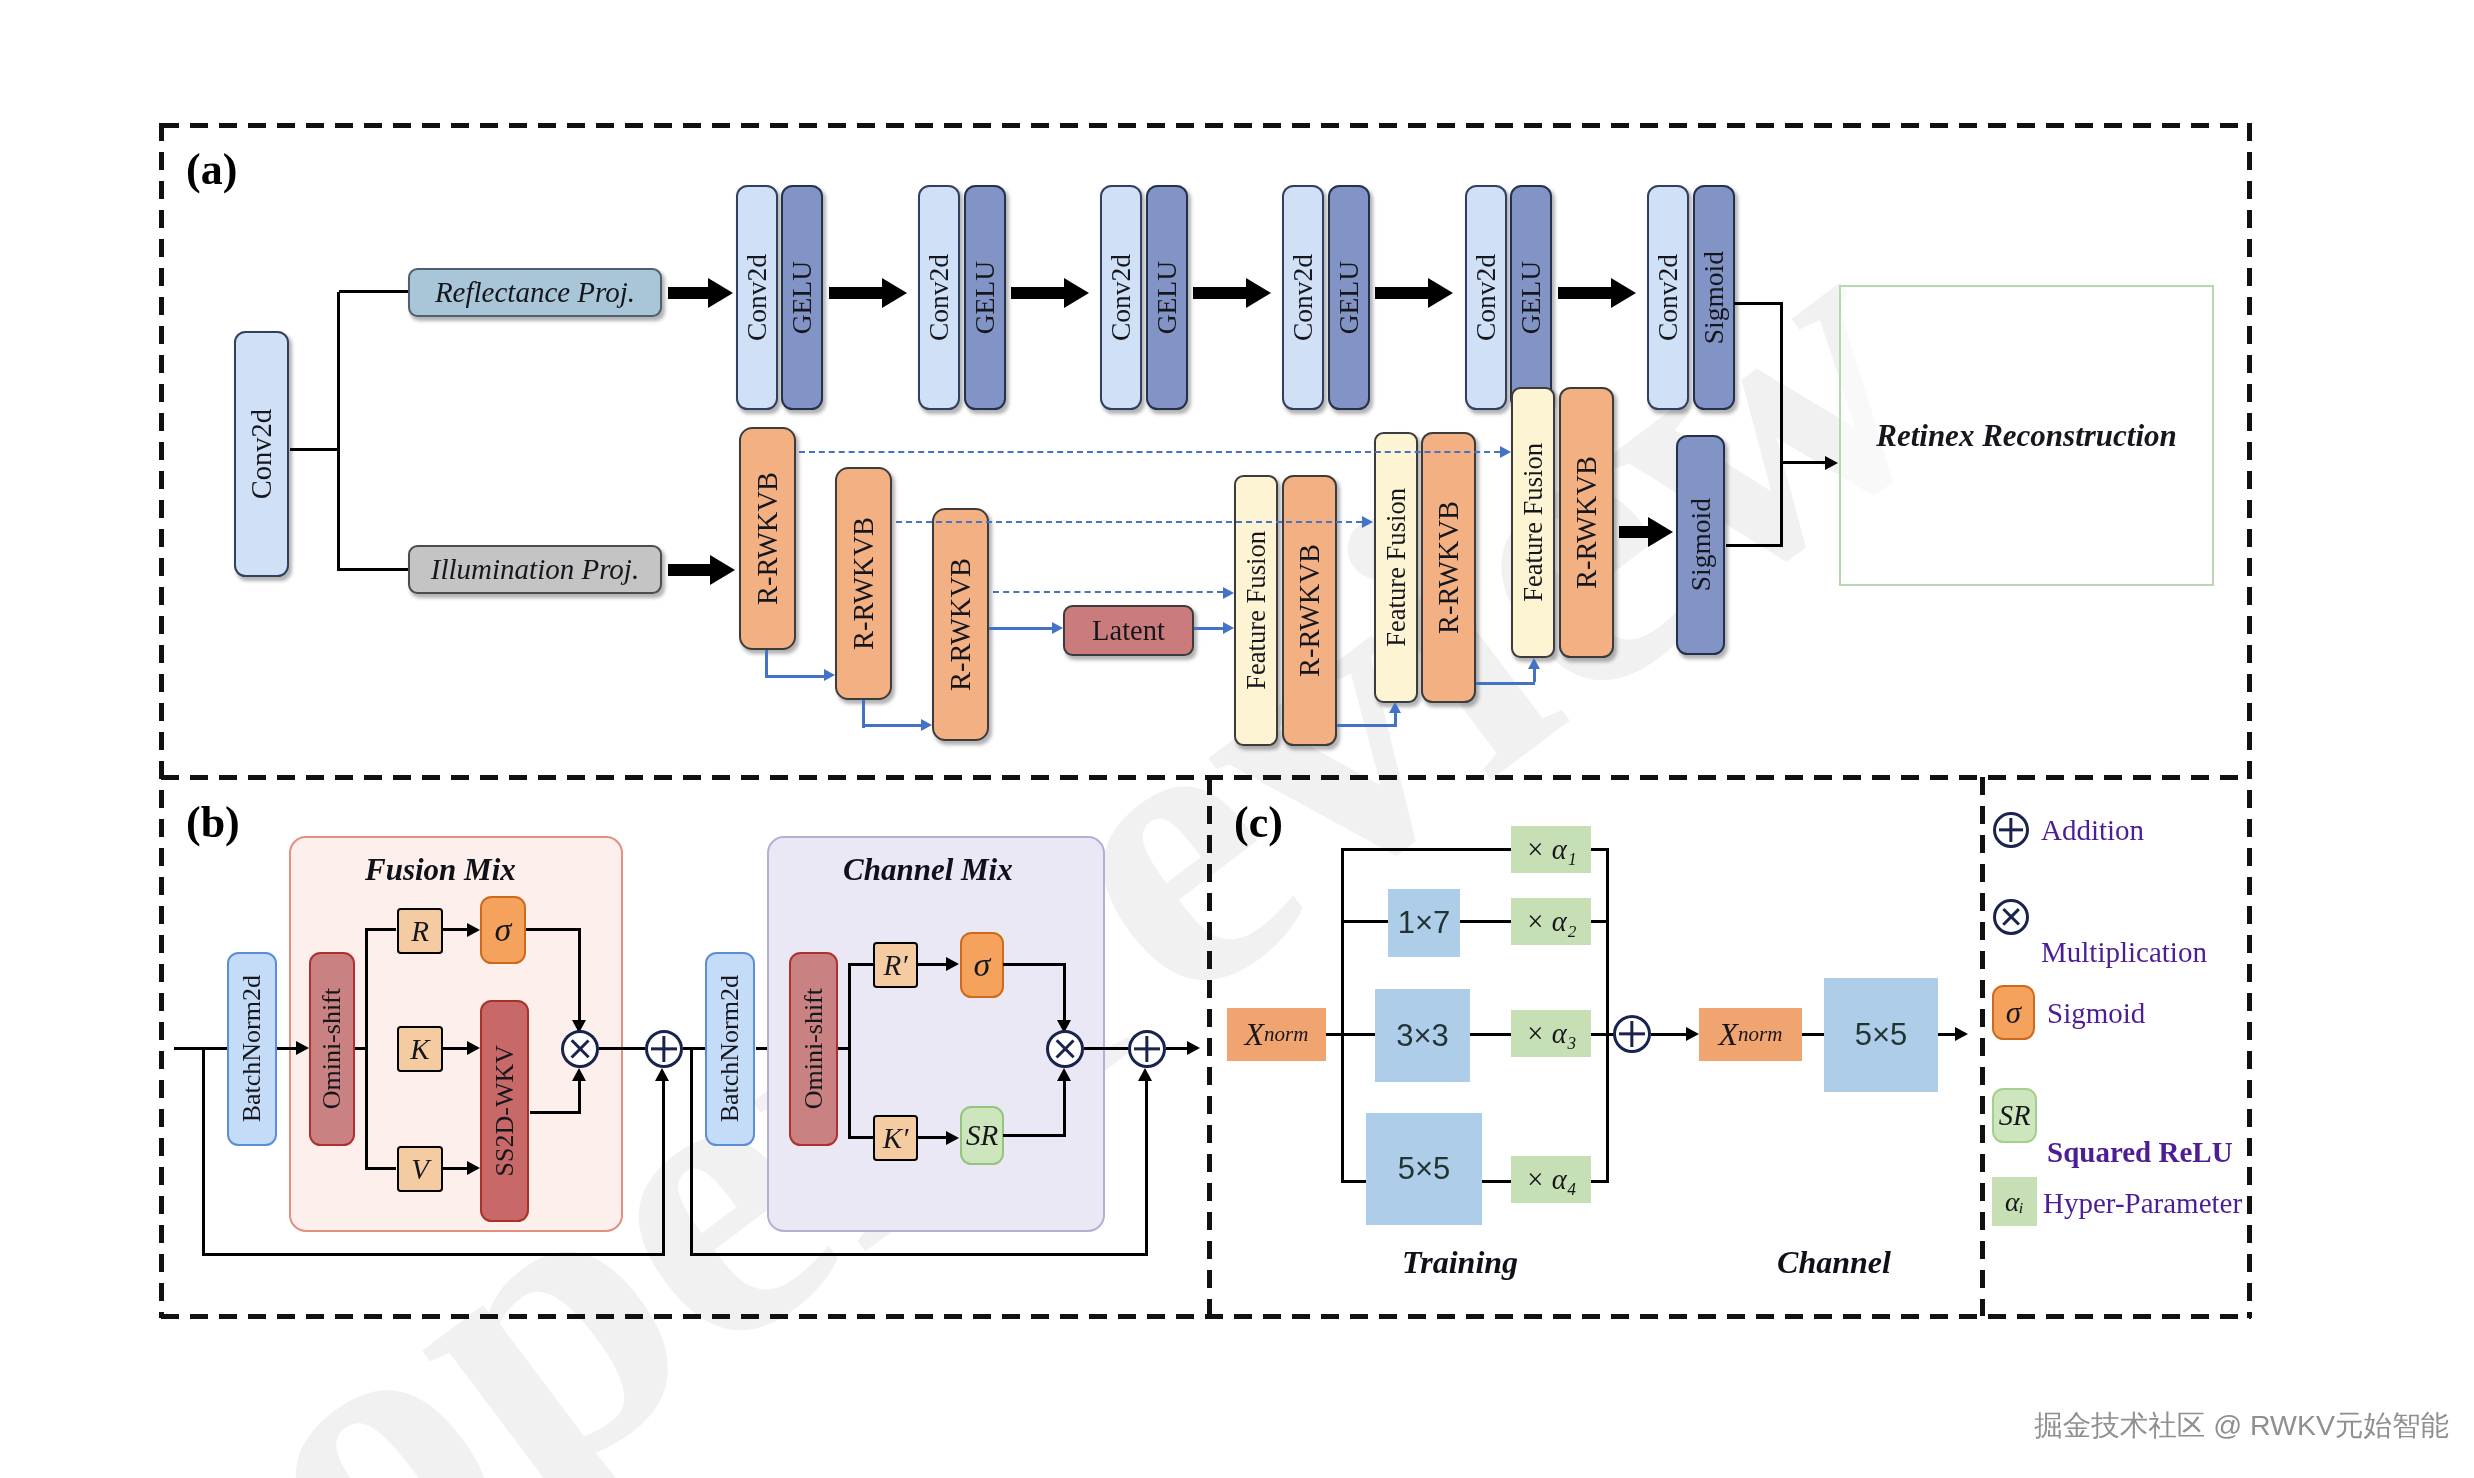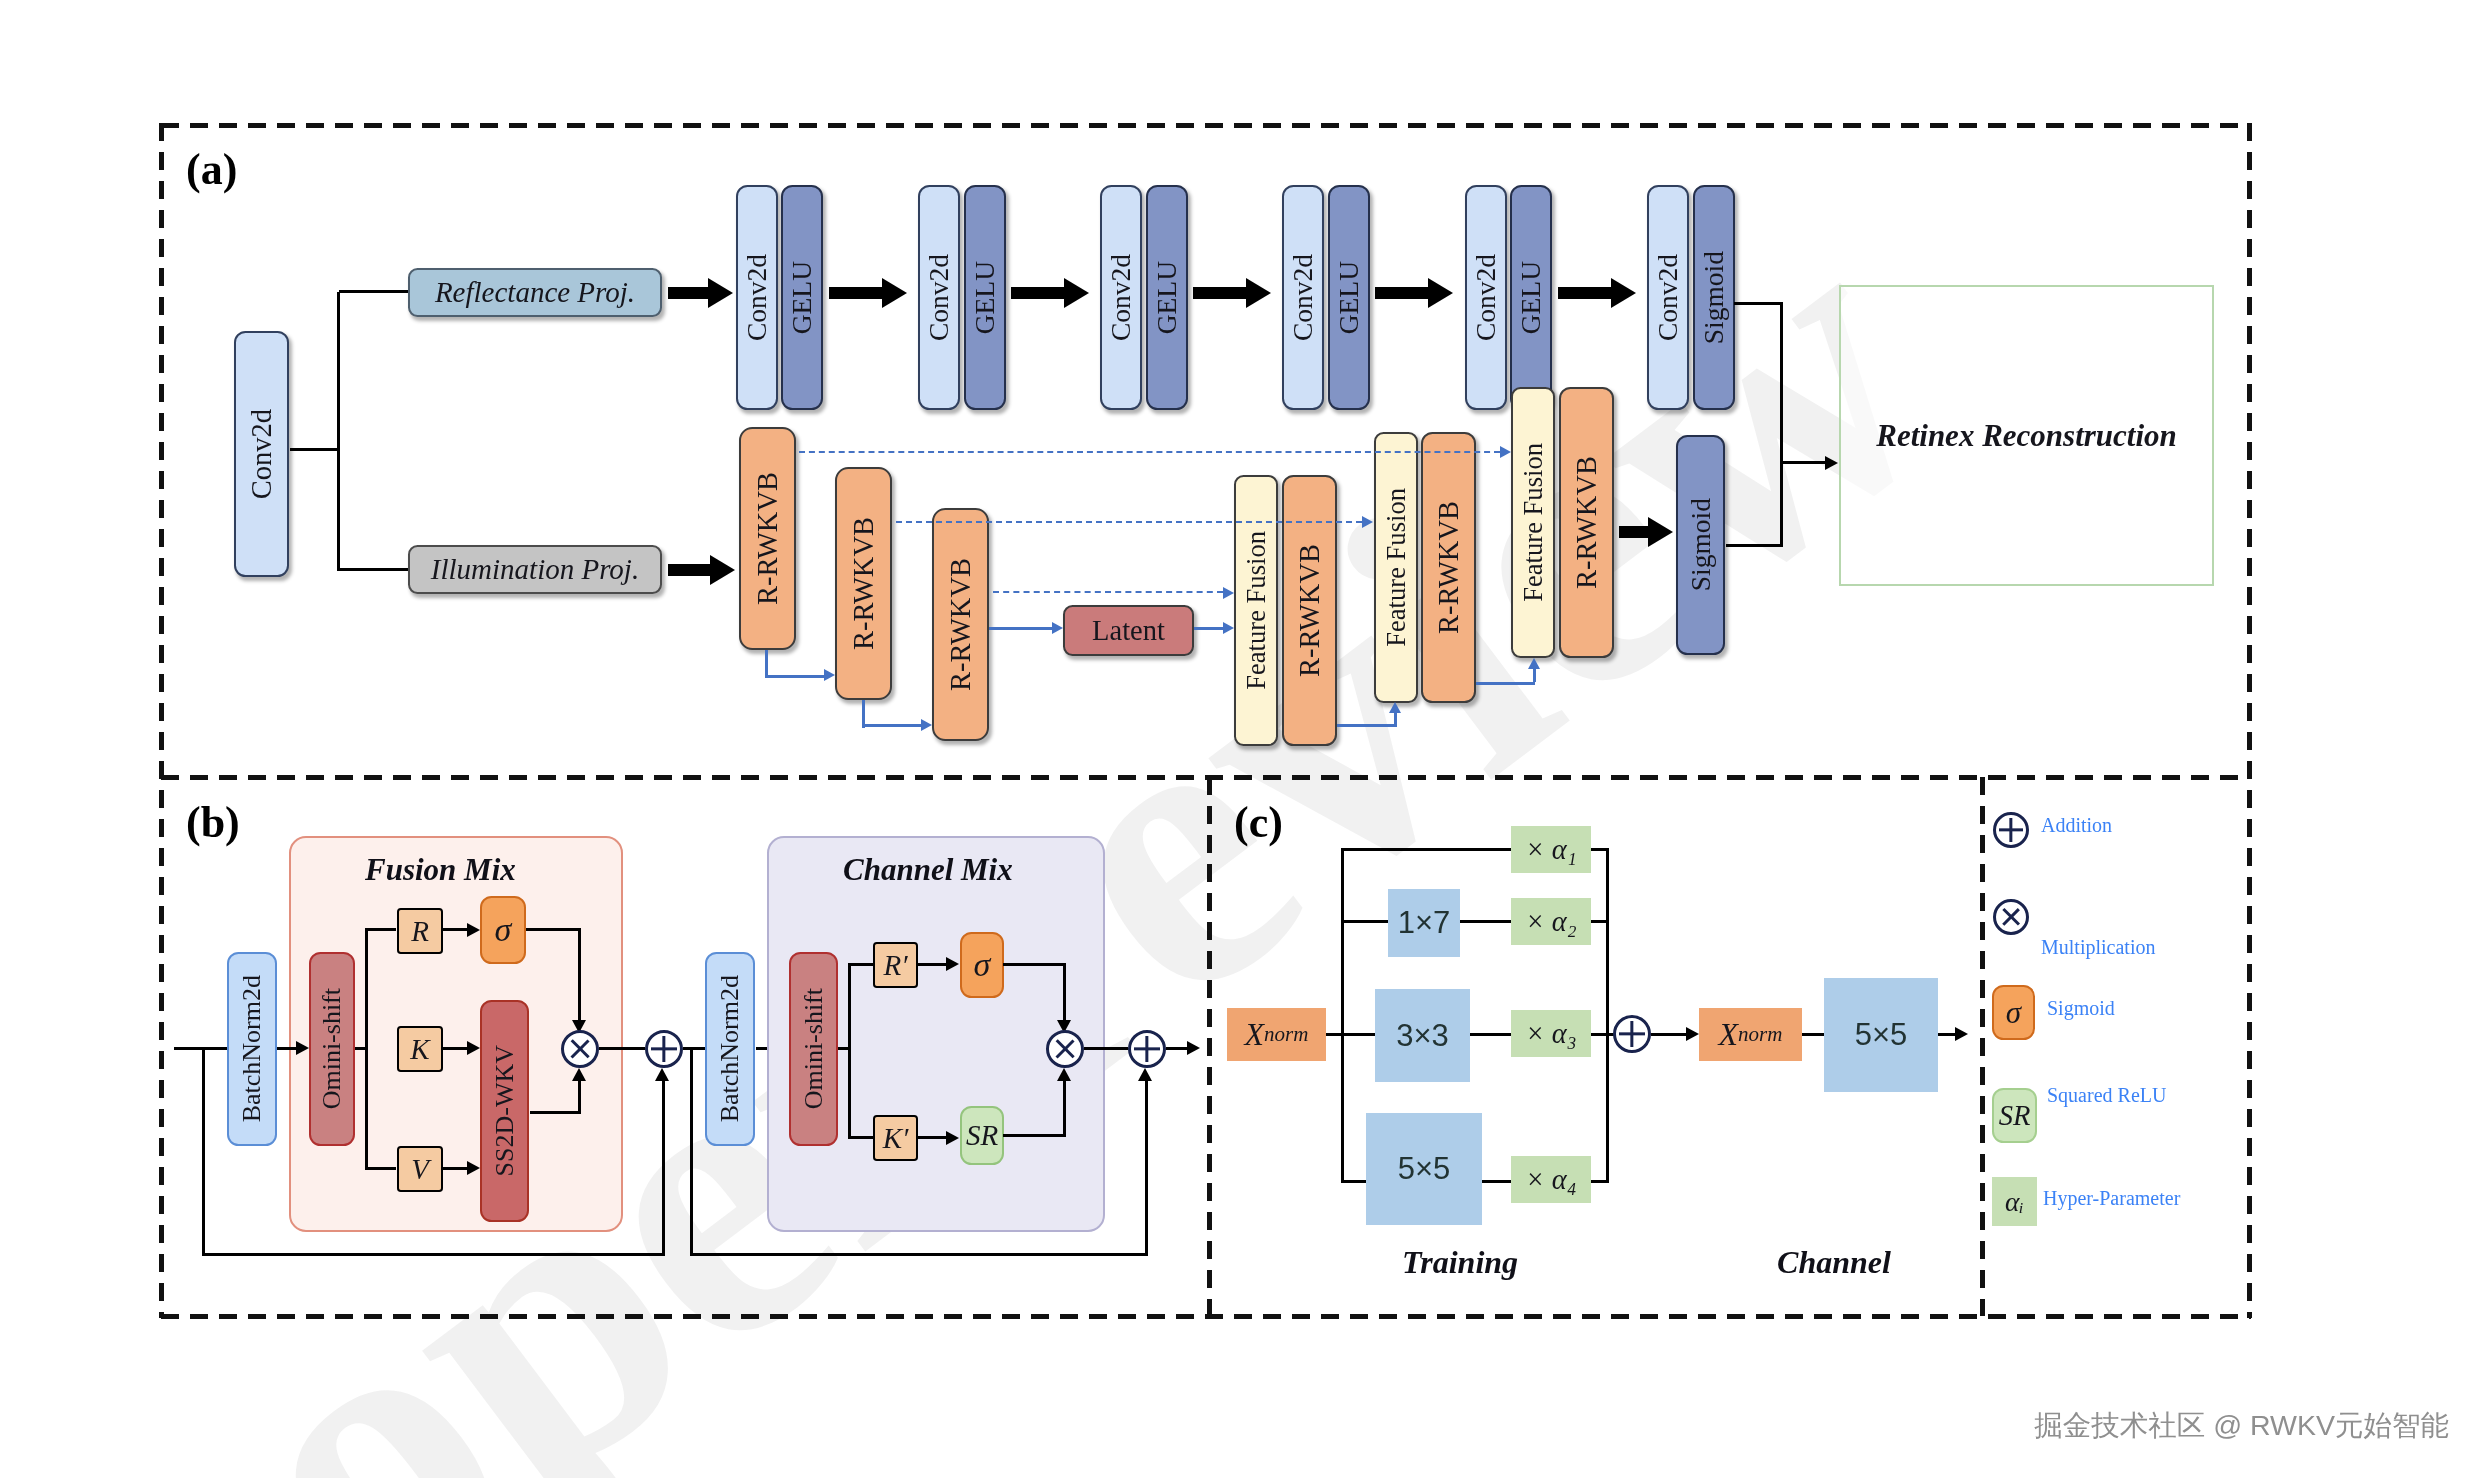--- a/index.html
+++ b/index.html
@@ -37,21 +37,21 @@
        background:#19234d;transform:translateX(-50%);}
   .op-plus:after{content:"";position:absolute;top:50%;left:2.8px;right:2.8px;height:3.3px;
        background:#19234d;transform:translateY(-50%);}
   .op-times:before{content:"";position:absolute;left:50%;top:3.8px;bottom:3.8px;width:3.3px;
        background:#19234d;transform:translateX(-50%) rotate(45deg);}
   .op-times:after{content:"";position:absolute;top:50%;left:3.8px;right:3.8px;height:3.3px;
        background:#19234d;transform:translateY(-50%) rotate(45deg);}
   .panel-label{position:absolute;font-weight:bold;font-size:44px;color:#000;}
   .mix-title{position:absolute;font-weight:bold;font-style:italic;font-size:31px;color:#101018;}
   .phase-label{position:absolute;font-weight:bold;font-style:italic;font-size:32px;color:#101018;text-align:center;}
-  .legend-text{position:absolute;font-size:20px;color:#3b82f6;white-space:nowrap;}
+  .legend-text{position:absolute;font-size:29px;color:#4c1d95;white-space:nowrap;}
   .wm-diag{position:absolute;left:285px;top:1282px;transform:rotate(-37deg);transform-origin:left center;
        font-size:408px;font-weight:bold;color:rgba(40,40,40,0.065);white-space:nowrap;
        font-family:"Liberation Serif",serif;pointer-events:none;}
   .credit{position:absolute;left:2031px;top:1407px;width:418px;text-align:right;
        font-family:"Liberation Sans",sans-serif;font-size:28.5px;color:#8f8f8f;
        text-shadow:1.9px 1.9px 0.9px rgba(255,255,255,0.95);}
 </style>
 </head>
 <body>
 
@@ -395,21 +395,21 @@
 <div class="legend-text" style="left:2041px;top:936px;">Multiplication</div>
 
 <div class="box" style="left:1992px;top:985px;width:43px;height:55px;background:#f5a35c;border:2.8px solid #cf6a1c;border-radius:11.4px;font-size:31px;font-style:italic;">
     <span>σ</span>
   </div>
 <div class="legend-text" style="left:2047px;top:997px;">Sigmoid</div>
 
 <div class="box" style="left:1992px;top:1088px;width:45px;height:55px;background:#cde6bd;border:2.8px solid #a5cf8f;border-radius:11.4px;font-size:28.5px;font-style:italic;">
     <span>SR</span>
   </div>
-<div class="legend-text" style="left:2047px;top:1084px;">Squared ReLU</div>
+<div class="legend-text" style="left:2047px;top:1136px;font-weight:bold;">Squared ReLU</div>
 
 <div class="box" style="left:1992px;top:1177px;width:45px;height:49px;background:#c6dfb4;font-size:27.5px;font-style:italic;">
     <span>αᵢ</span>
   </div>
 <div class="legend-text" style="left:2043px;top:1187px;">Hyper-Parameter</div>
 
 <div class="credit">掘金技术社区 @ RWKV元始智能</div>
 
 
 </body></html>

